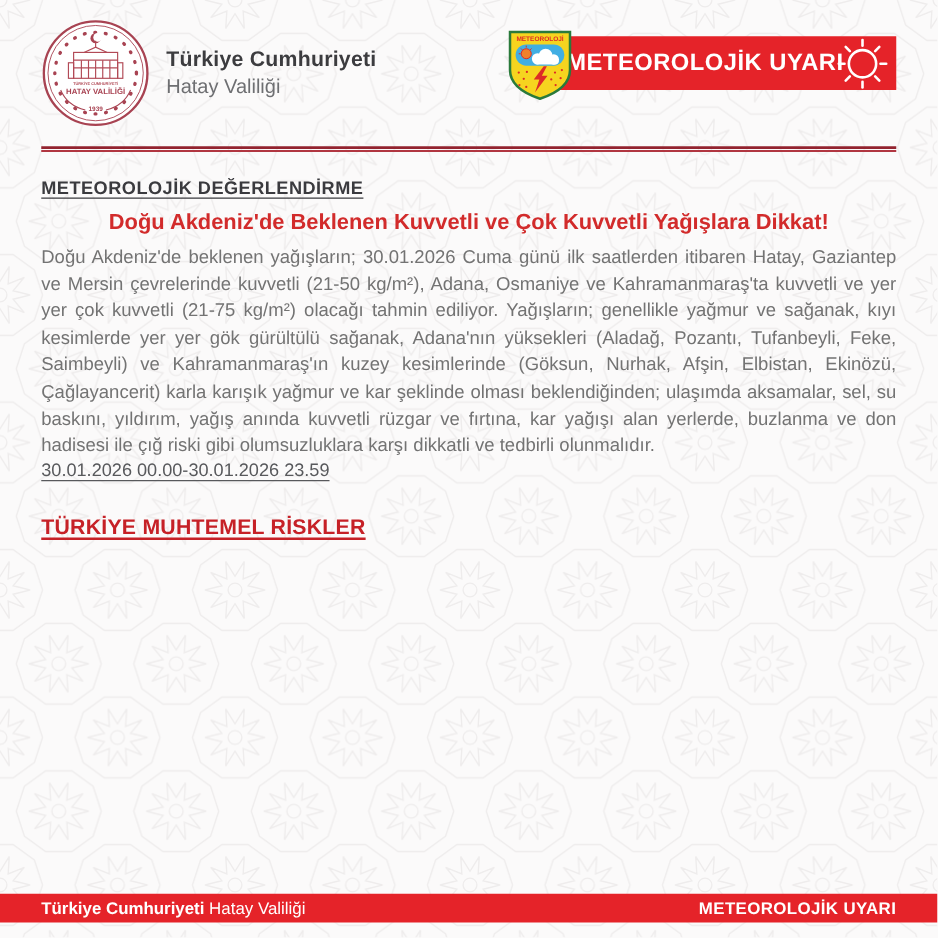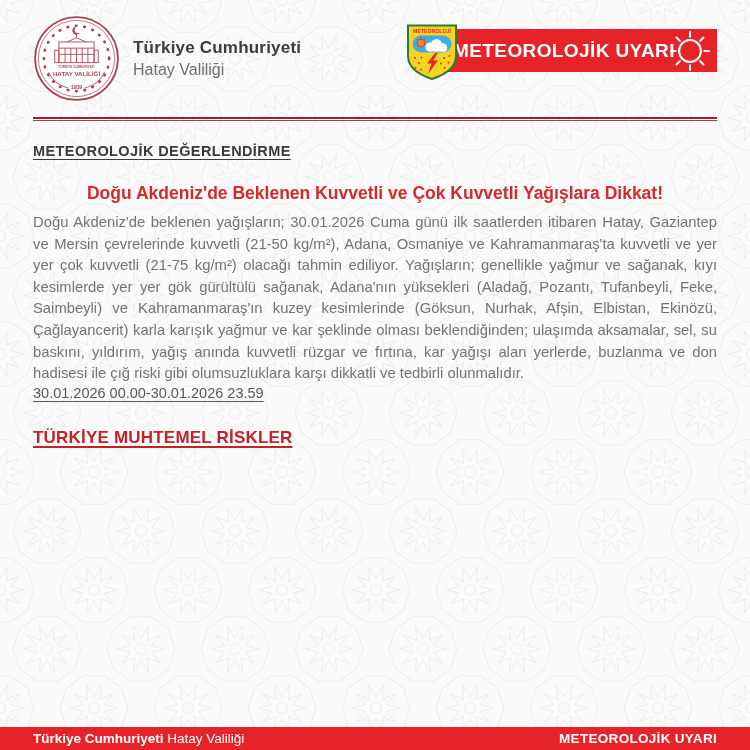--- a/index.html
+++ b/index.html
@@ -48,21 +48,21 @@
       rgba(0,0,0,0) 4.5px);
   }
   
   .doc-title {
     margin-top: 21px; text-align: left;
     font-size: 14.5px; font-weight: bold; letter-spacing: 0.4px;
     color: #3a3a3e;
     text-decoration: underline; text-underline-offset: 3px;
   }
   .headline {
-    margin-top: 24px; text-align: center;
+    margin-top: 8px; text-align: center;
     font-size: 17.5px; font-weight: bold; color: #d22b2b;
   }
   .sec-heading {
     font-size: 17px; font-weight: bold; color: #c62127;
     letter-spacing: 0.2px;
     text-decoration: underline; text-underline-offset: 3px;
     text-decoration-thickness: 1.5px;
   }
   .sec-heading.first { margin-top: 23px; }
   .sec-heading.later { margin-top: 17px; }
@@ -71,21 +71,21 @@
     margin-top: 8px;
     font-size: 14.8px; line-height: 21.6px; color: #737373;
     text-align: justify;
   }
   .value-line {
     font-size: 14.5px; color: #58595c;
     text-decoration: underline; text-underline-offset: 3px;
   }
   
   .footer {
-    position: absolute; left: 0; right: 0; bottom: 0; z-index: 2;
+    position: absolute; left: 0; right: 0; bottom: 12px; z-index: 2;
     height: 23px; background: #e52329;
     display: flex; align-items: center; justify-content: space-between;
     padding: 0 33px;
     color: #fff; font-size: 13.5px;
   }
   .footer .bold { font-weight: bold; }
   .footer-right { font-weight: bold; letter-spacing: 0.3px; }
 </style>
 </head>
 <body>

